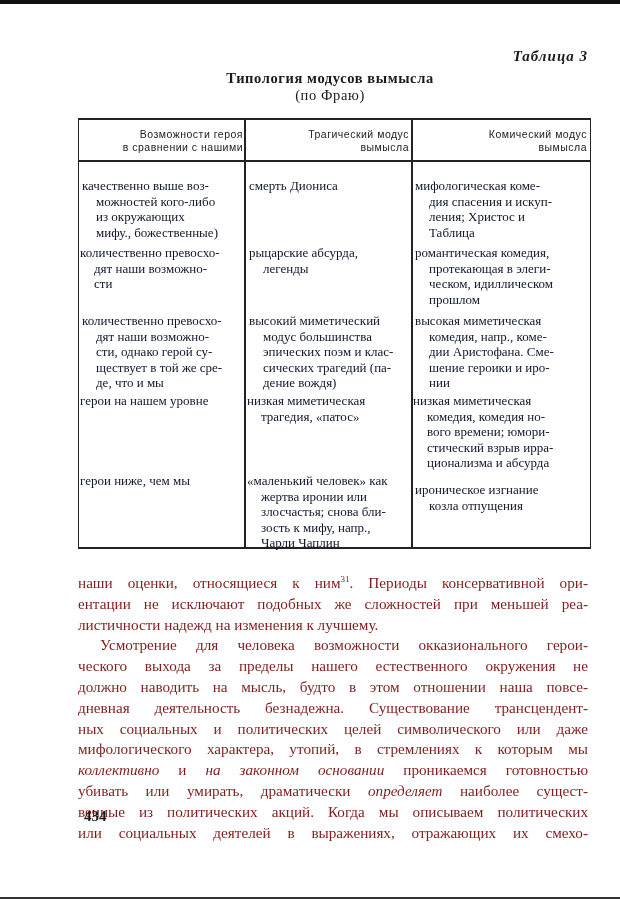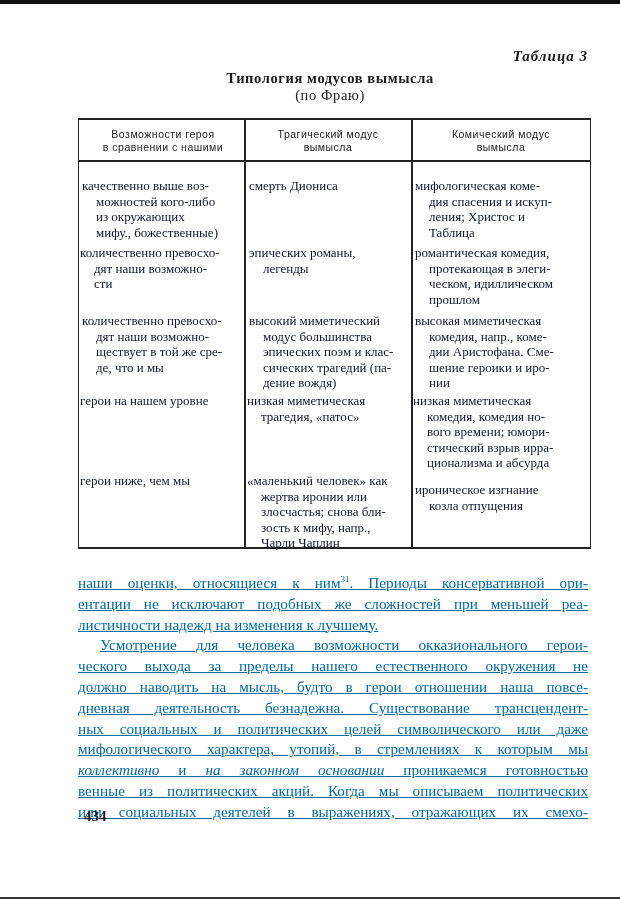--- a/index.html
+++ b/index.html
@@ -20,32 +20,32 @@
   .table-title .t1 { font-weight: bold; }
   .tbl {
     position: absolute; left: 78px; top: 118px; width: 513px; height: 431px;
     border-top: 2px solid #222; border-bottom: 2px solid #222;
     border-left: 1.5px solid #222; border-right: 1.5px solid #222;
     box-sizing: border-box;
   }
   .vline { position: absolute; top: 0; bottom: 0; width: 1.5px; background: #222; }
   .hdr-line { position: absolute; left: 0; right: 0; top: 40px; height: 1.5px; background: #222; }
   .hdr {
-    position: absolute; top: 8px; text-align: center;
+    position: absolute; top: 8px; text-align: right;
     font-family: "Liberation Sans", sans-serif; font-size: 10.5px; line-height: 13px; letter-spacing: 0.5px; color: #222;
   }
   .cell {
     position: absolute; font-family: "Liberation Serif", serif; font-size: 13px; line-height: 15.6px;
     text-align: justify; color: #0f172a;
   }
   .cell .ln { display: block; white-space: nowrap; }
   .cell .ind { padding-left: 14px; }
   .body-text {
     position: absolute; left: 78px; top: 573px; width: 510px;
-    font-family: "Liberation Serif", serif; font-size: 15.2px; line-height: 20.8px; color: #0369a1; text-decoration: underline;
+    font-family: "Liberation Serif", serif; font-size: 15.2px; line-height: 20.8px; color: #7f1d1d;
   }
   .body-text .ln { display: block; white-space: nowrap; text-align-last: justify; }
   .body-text .ln.last { text-align-last: left; }
   .body-text .ln.par { padding-left: 22px; }
   .body-text i { font-style: italic; }
   sup { font-size: 9px; line-height: 0; }
   .pageno {
     position: absolute; left: 84px; top: 808px;
     font-family: "Liberation Serif", serif; font-size: 15px; font-weight: bold;
   }
@@ -95,33 +95,34 @@
     <span class="ln ind">ления; Христос и</span>
     <span class="ln ind">Таблица</span>
   </div>
 
   <div class="cell" style="left:1px;top:125px;width:160px">
     <span class="ln">количественно превосхо-</span>
     <span class="ln ind">дят наши возможно-</span>
     <span class="ln ind">сти</span>
   </div>
   <div class="cell" style="left:170px;top:125px;width:158px">
-    <span class="ln">эпических романы,</span>
+    <span class="ln">рыцарские абсурда,</span>
     <span class="ln ind">легенды</span>
   </div>
   <div class="cell" style="left:336px;top:125px;width:170px">
     <span class="ln">романтическая комедия,</span>
     <span class="ln ind">протекающая в элеги-</span>
     <span class="ln ind">ческом, идиллическом</span>
     <span class="ln ind">прошлом</span>
   </div>
 
   <div class="cell" style="left:3px;top:193px;width:158px">
     <span class="ln">количественно превосхо-</span>
     <span class="ln ind">дят наши возможно-</span>
+    <span class="ln ind">сти, однако герой су-</span>
     <span class="ln ind">ществует в той же сре-</span>
     <span class="ln ind">де, что и мы</span>
   </div>
   <div class="cell" style="left:170px;top:193px;width:158px">
     <span class="ln">высокий миметический</span>
     <span class="ln ind">модус большинства</span>
     <span class="ln ind">эпических поэм и клас-</span>
     <span class="ln ind">сических трагедий (па-</span>
     <span class="ln ind">дение вождя)</span>
   </div>
@@ -163,24 +164,25 @@
     <span class="ln ind">козла отпущения</span>
   </div>
 </div>
 
 <div class="body-text">
   <span class="ln"><span>наши оценки, относящиеся к ним</span><sup>31</sup><span>. Периоды консервативной ори-</span></span>
   <span class="ln">ентации не исключают подобных же сложностей при меньшей реа-</span>
   <span class="ln last">листичности надежд на изменения к лучшему.</span>
   <span class="ln par">Усмотрение для человека возможности окказионального герои-</span>
   <span class="ln">ческого выхода за пределы нашего естественного окружения не</span>
-  <span class="ln">должно наводить на мысль, будто в герои отношении наша повсе-</span>
+  <span class="ln">должно наводить на мысль, будто в этом отношении наша повсе-</span>
   <span class="ln">дневная деятельность безнадежна. Существование трансцендент-</span>
   <span class="ln">ных социальных и политических целей символического или даже</span>
   <span class="ln">мифологического характера, утопий, в стремлениях к которым мы</span>
   <span class="ln"><i>коллективно</i><span> и </span><i>на законном основании</i><span> проникаемся готовностью</span></span>
+  <span class="ln"><span>убивать или умирать, драматически </span><i>определяет</i><span> наиболее сущест-</span></span>
   <span class="ln">венные из политических акций. Когда мы описываем политических</span>
   <span class="ln">или социальных деятелей в выражениях, отражающих их смехо-</span>
 </div>
 
 <div class="pageno">434</div>
 
 <div class="botbar"></div>
 
 </body></html>

